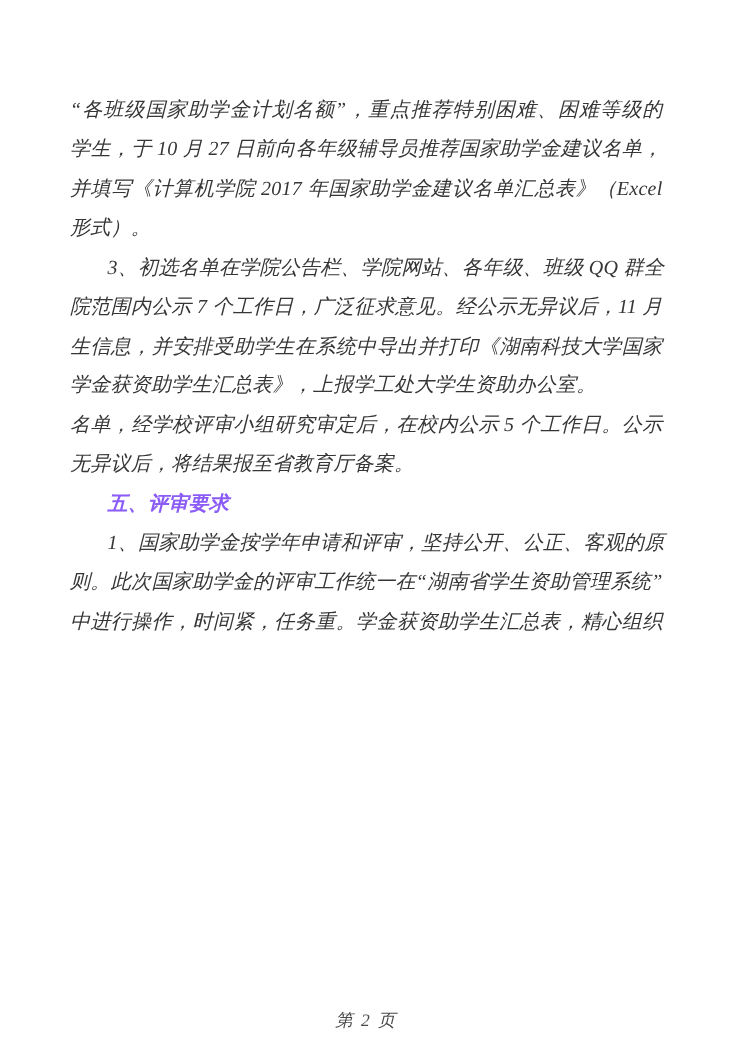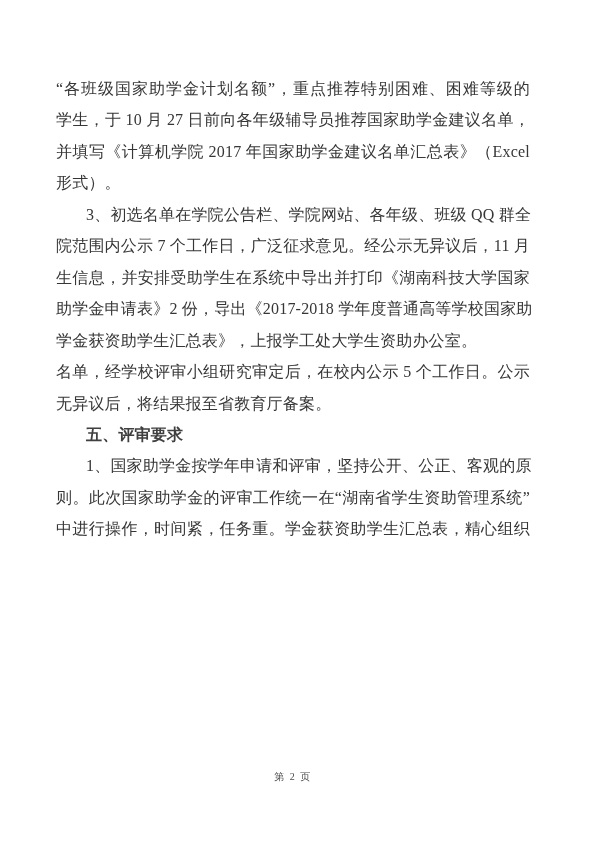--- a/index.html
+++ b/index.html
@@ -4,20 +4,21 @@
 <style>
   html, body { margin: 0; padding: 0; }
   .page {
     position: relative;
     width: 544px;
     height: 848px;
     background: #ffffff;
     overflow: hidden;
     font-family: "Liberation Serif", "DejaVu Serif", serif;
     color: #363636;
+    font-style: italic;
   }
   .content {
     position: absolute;
     left: 56px;
     top: 73px;
     width: 474px;
   }
   .line {
     font-size: 16px;
     line-height: 31.45px;
@@ -29,31 +30,31 @@
   .line.end {
     text-align: left;
     text-align-last: left;
   }
   .line.indent {
     text-indent: 30px;
   }
   .line.heading {
     font-family: "Liberation Sans", "DejaVu Sans", sans-serif;
     font-weight: 700;
-    color: #404040;
+    color: #8b5cf6;
     text-align: right;
     text-align-last: left;
   }
   .footer {
     position: absolute;
     left: 56px;
-    top: 770px;
+    top: 808px;
     width: 474px;
     text-align: center;
-    font-size: 10px;
+    font-size: 14px;
     letter-spacing: 1.5px;
     color: #4a4a4a;
   }
 </style>
 </head>
 <body>
 
 <div class="page">
   <div class="content">
 
@@ -62,21 +63,20 @@
       <div class="line">学生，于 10 月 27 日前向各年级辅导员推荐国家助学金建议名单，</div>
       <div class="line">并填写《计算机学院 2017 年国家助学金建议名单汇总表》（Excel</div>
       <div class="line end">形式）。</div>
     </div>
 
 
     <div>
       <div class="line indent">3、初选名单在学院公告栏、学院网站、各年级、班级 QQ 群全</div>
       <div class="line">院范围内公示 7 个工作日，广泛征求意见。经公示无异议后，11 月</div>
       <div class="line">生信息，并安排受助学生在系统中导出并打印《湖南科技大学国家</div>
-      <div class="line">助学金申请表》2 份，导出《2017-2018 学年度普通高等学校国家助</div>
       <div class="line end">学金获资助学生汇总表》，上报学工处大学生资助办公室。</div>
     </div>
 
     <div>
       <div class="line">名单，经学校评审小组研究审定后，在校内公示 5 个工作日。公示</div>
       <div class="line end">无异议后，将结果报至省教育厅备案。</div>
     </div>
 
     <div>
       <div class="line heading indent">五、评审要求</div>

